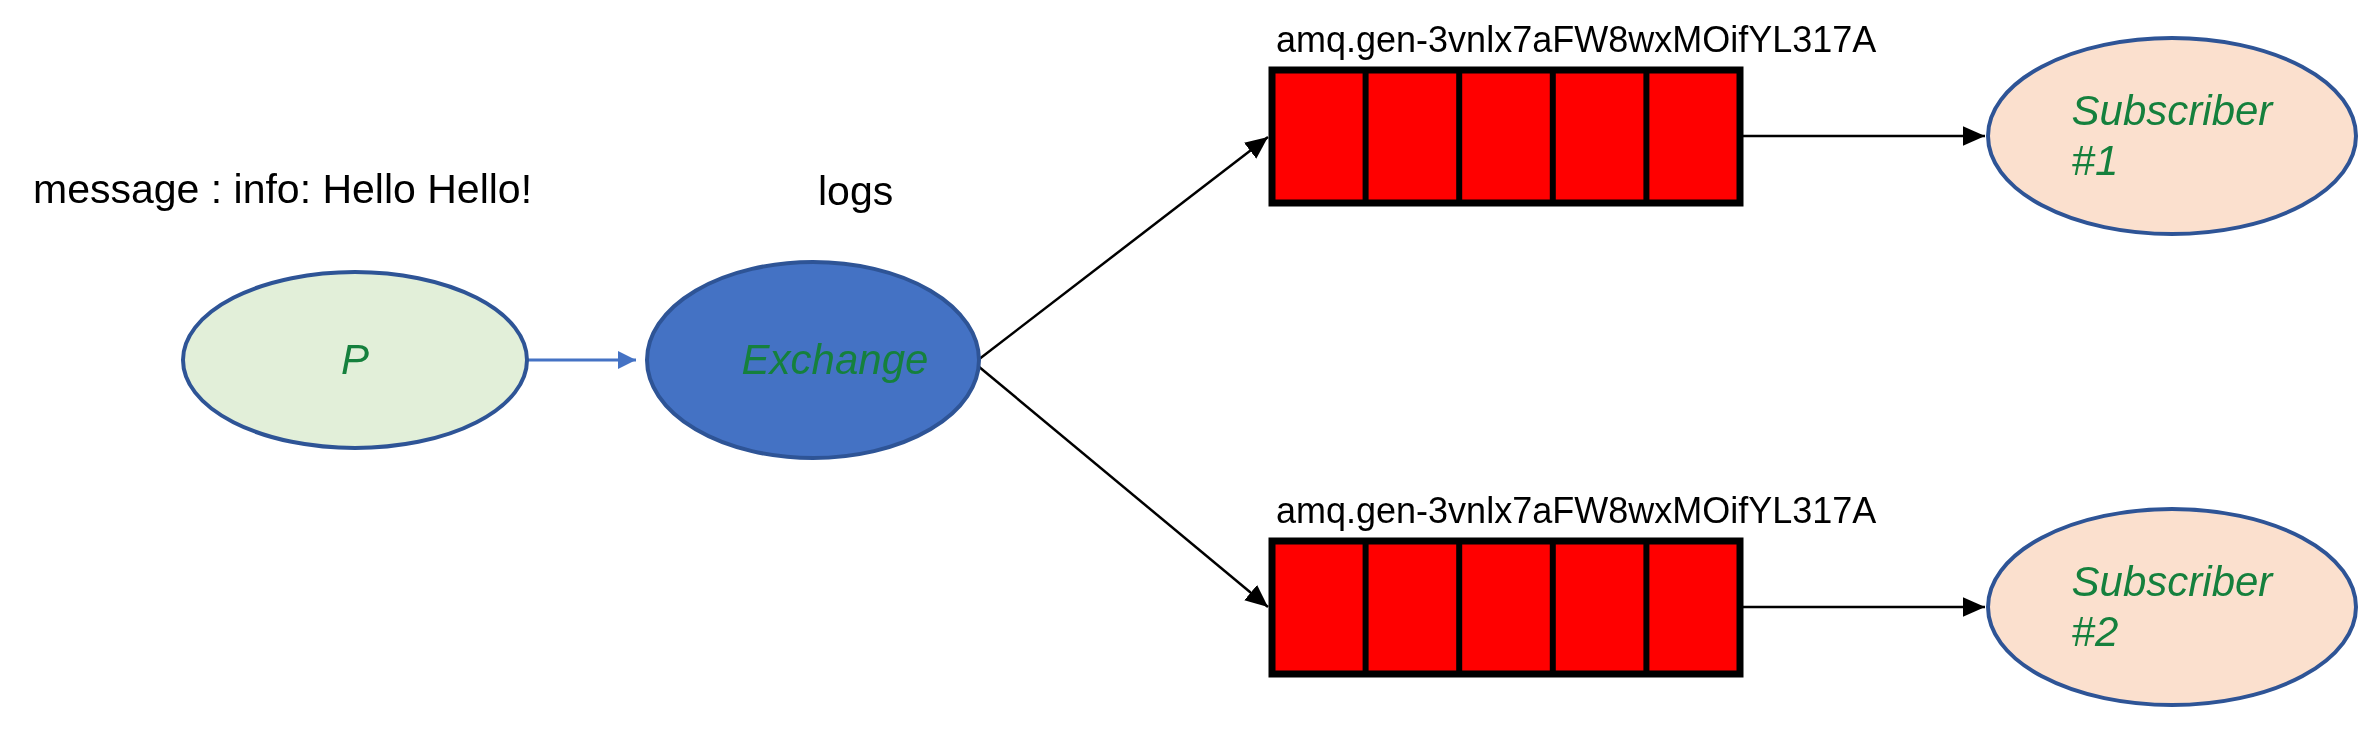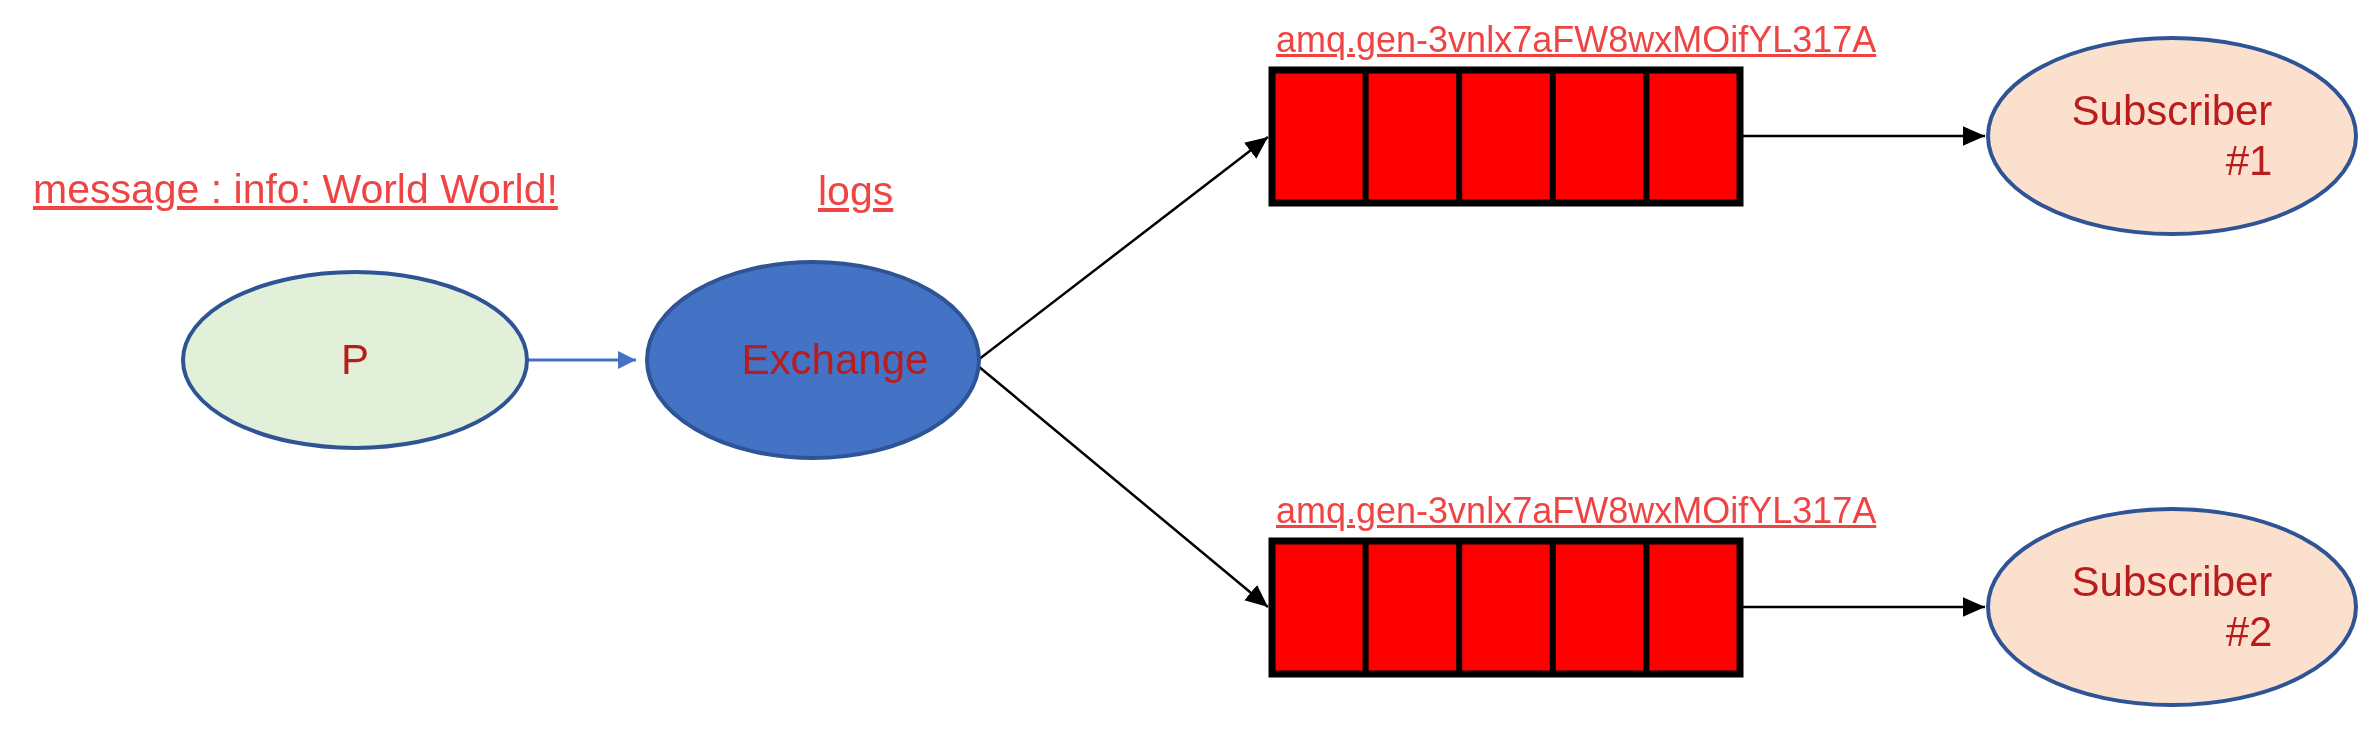--- a/index.html
+++ b/index.html
@@ -8,31 +8,31 @@
     width:2370px;height:730px;
     font-family:"Liberation Sans","DejaVu Sans",sans-serif;
     overflow:hidden;
     position:relative;
   }
   #stage{position:absolute;left:0;top:0;width:2370px;height:730px;background:#fff;}
   svg.layer{position:absolute;left:0;top:0;width:2370px;height:730px;}
   .node-text{
     position:absolute;
     display:flex;align-items:center;justify-content:center;
-    text-align:right;
-    color:#b91c1c;
+    text-align:left;
+    color:#15803d;
     pointer-events:none;
     line-height:1.18;
     white-space:pre-line;
+    font-style:italic;
   }
   .free-label{
     position:absolute;
-    color:#ef4444;
+    color:#000000;
     white-space:nowrap;
-    text-decoration:underline;
   }
 </style>
 </head>
 <body>
 
 <div id="stage">
 
   <svg class="layer" viewBox="0 0 2370 730" xmlns="http://www.w3.org/2000/svg">
     <defs>
       <marker id="arrow-black" markerWidth="10" markerHeight="10" refX="9" refY="4" orient="auto" markerUnits="strokeWidth">
@@ -89,21 +89,21 @@
 
     <g>
       <ellipse cx="2172" cy="136" rx="184" ry="98" fill="#FBE0CE" stroke="#2E5496" stroke-width="4"></ellipse>
     </g>
 
     <g>
       <ellipse cx="2172" cy="607" rx="184" ry="98" fill="#FBE0CE" stroke="#2E5496" stroke-width="4"></ellipse>
     </g>
   </svg>
 
-  <div class="free-label" style="left:33px;top:166px;font-size:41px;">message : info: World World!</div>
+  <div class="free-label" style="left:33px;top:166px;font-size:41px;">message : info: Hello Hello!</div>
 
   <div class="free-label" style="left:774px;top:168px;font-size:41px;margin-left:44px;">logs</div>
 
   <div class="node-text" style="left:183px;top:322px;width:344px;height:76px;font-size:42px;">P</div>
 
   <div class="node-text" style="left:647px;top:322px;width:376px;height:76px;font-size:42px;">Exchange</div>
 
   <div class="free-label" style="left:1276px;top:19px;font-size:36px;">amq.gen-3vnlx7aFW8wxMOifYL317A</div>
 
   <div class="free-label" style="left:1276px;top:490px;font-size:36px;">amq.gen-3vnlx7aFW8wxMOifYL317A</div>

